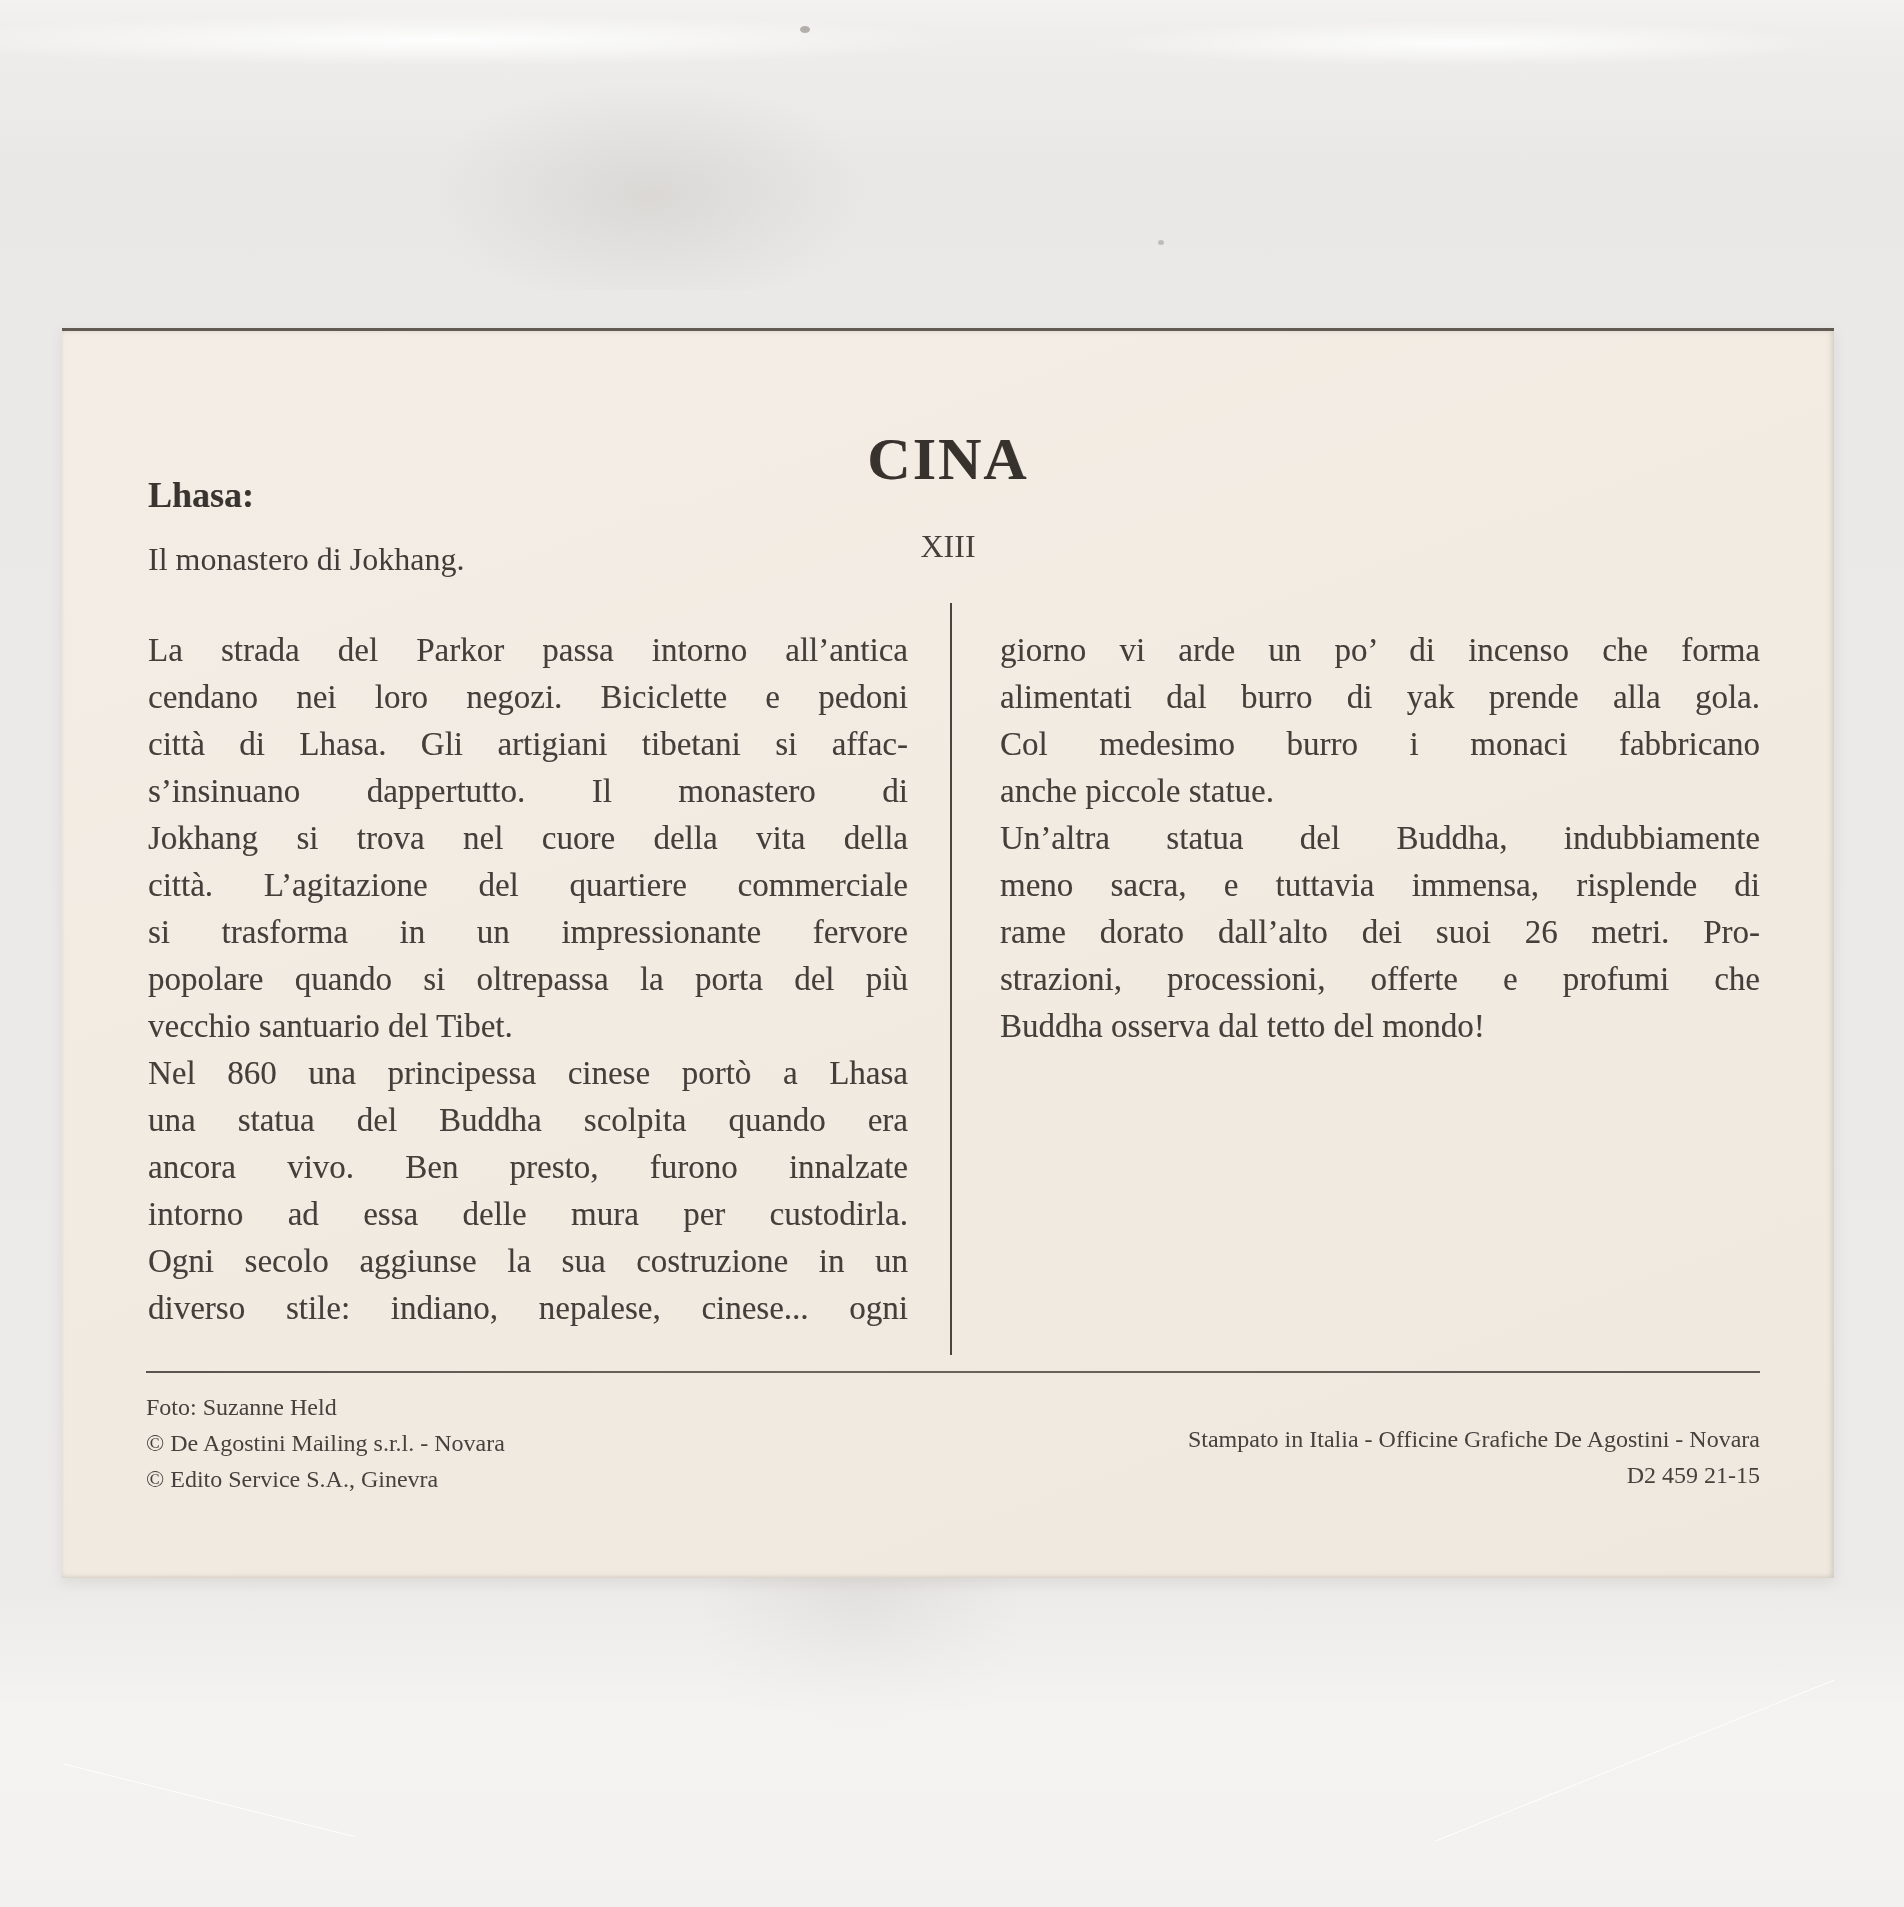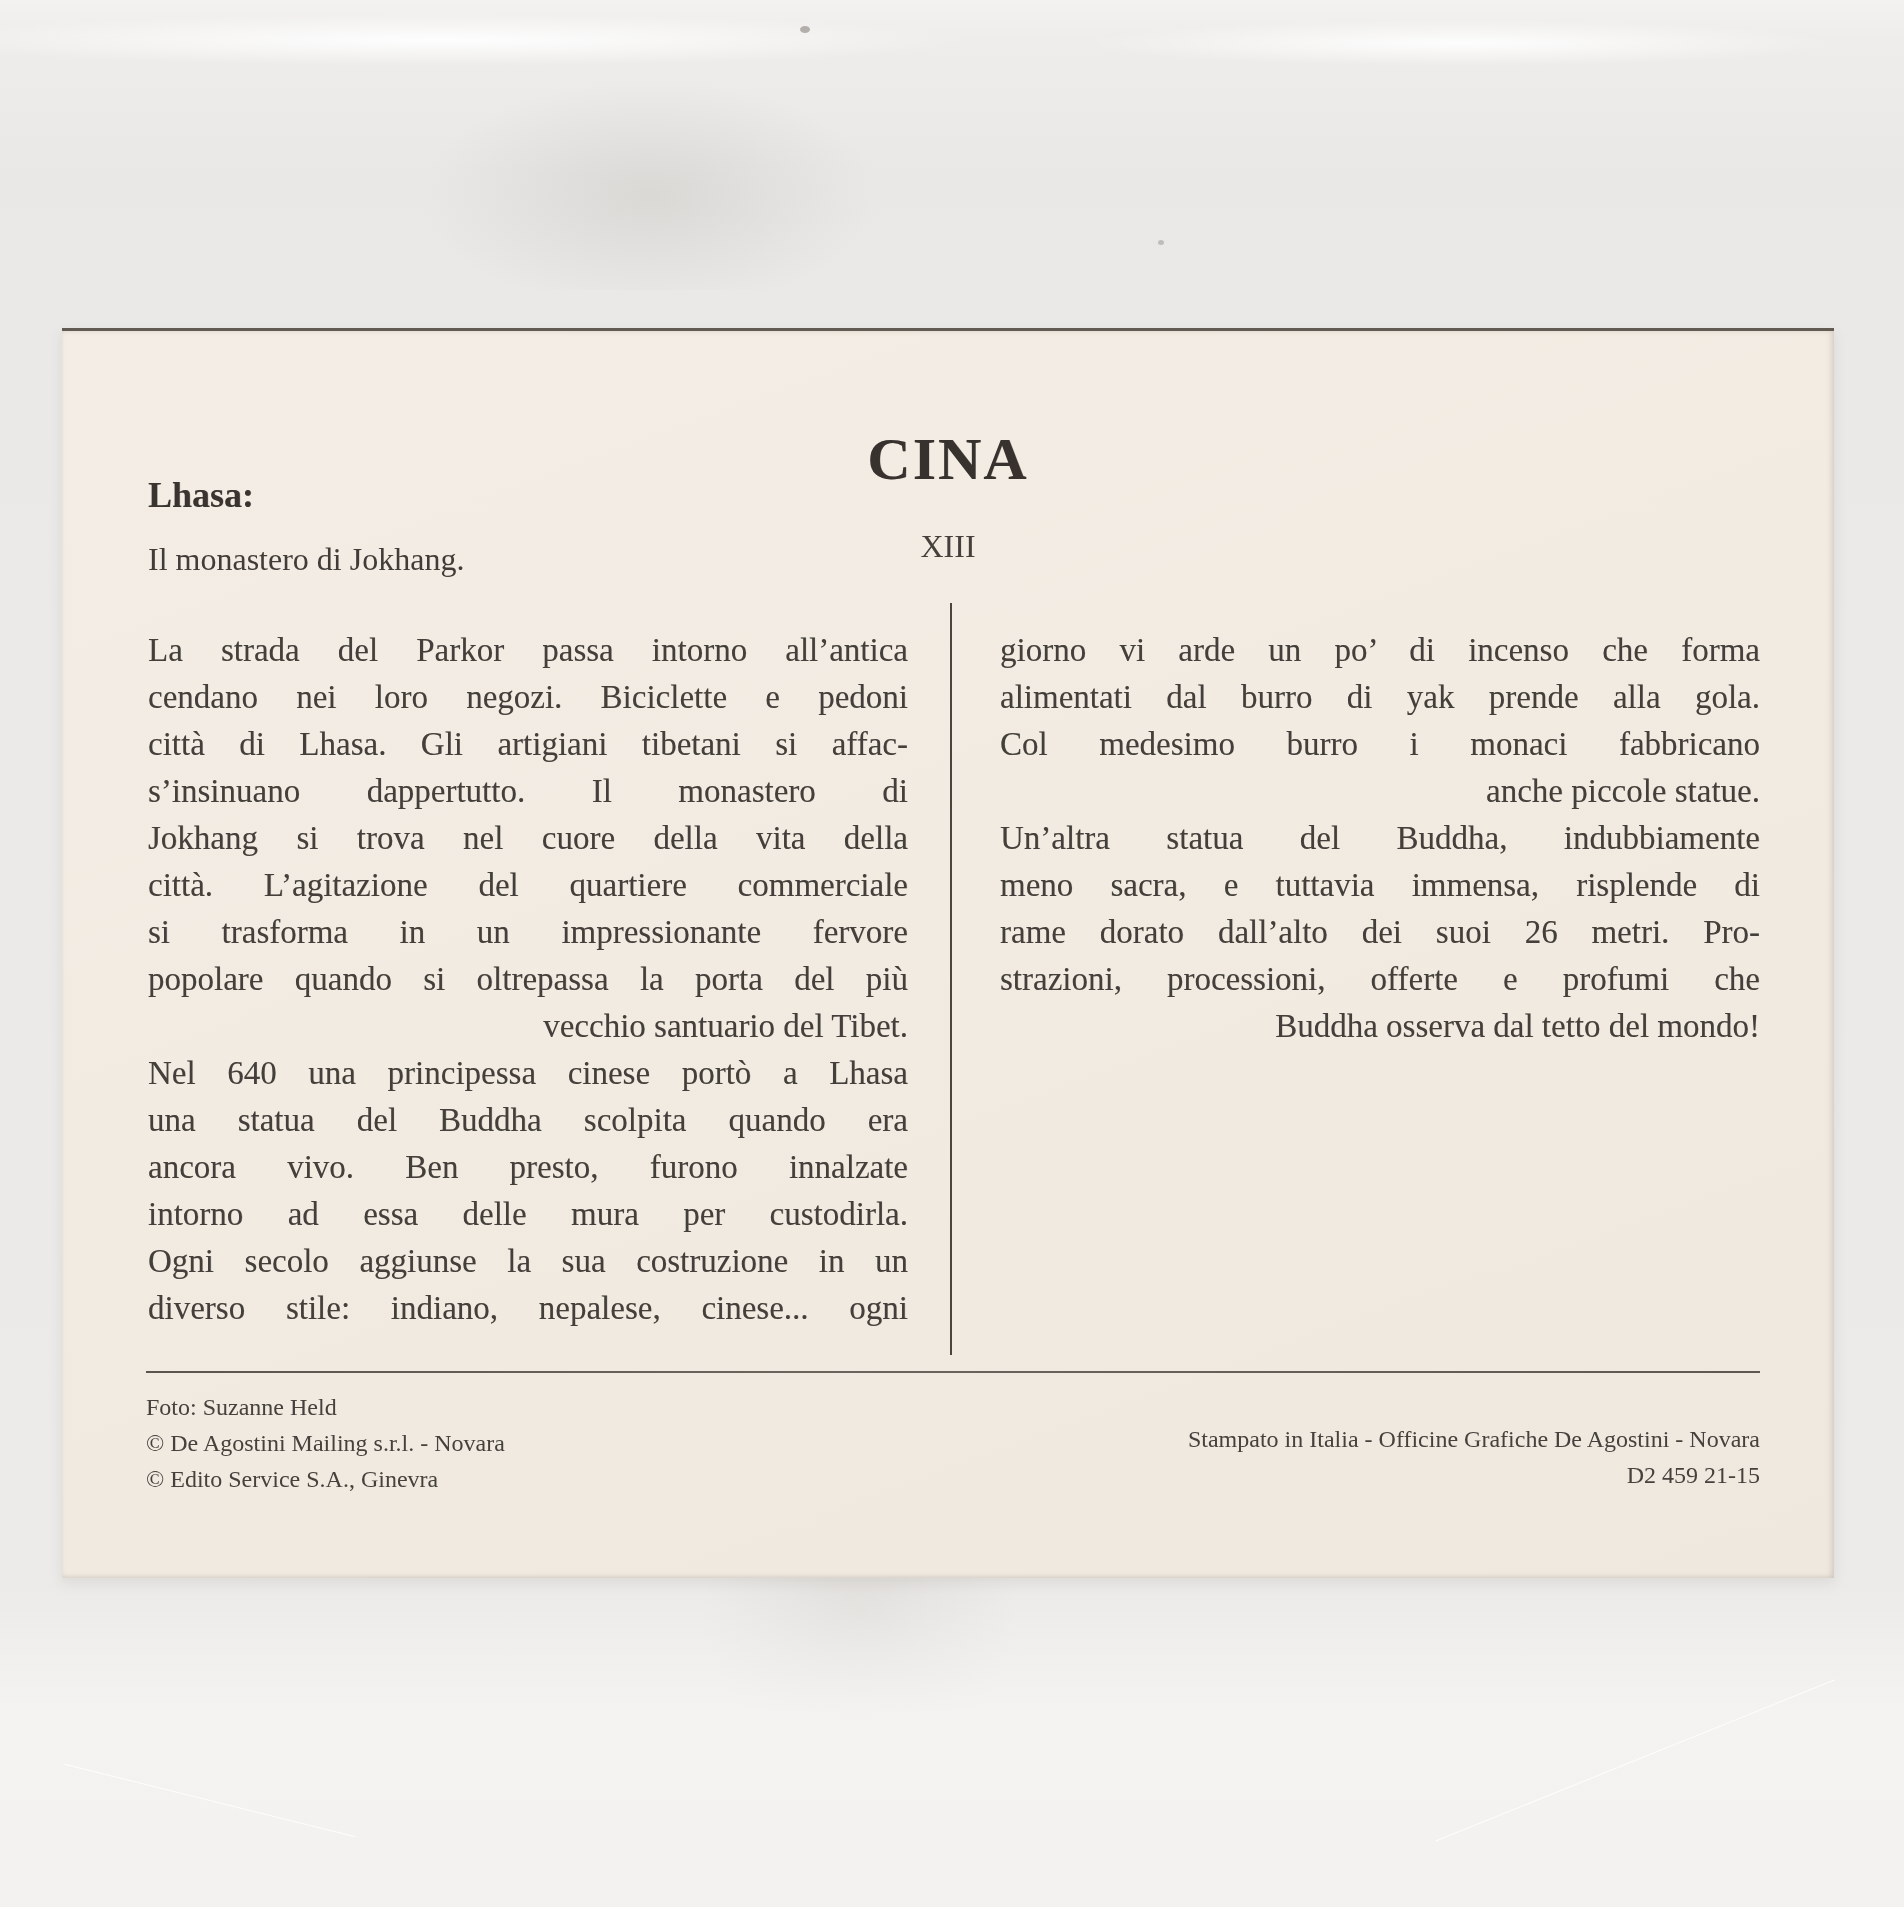--- a/index.html
+++ b/index.html
@@ -96,21 +96,21 @@
   .col {
     top: 296px; width: 760px;
     font-size: 33px; line-height: 47px;
     color: #443f3a;
     text-shadow: 0.3px 0.3px 0.5px rgba(64,58,52,0.30);
   }
   .col-left  { left: 86px; }
   .col-right { left: 938px; }
   .col .tline { position: relative; width: 100%; }
   .col .j { text-align: justify; text-align-last: justify; }
-  .col .p { text-align: right; }
+  .col .p { text-align: left; }
 
   .column-divider {
     left: 888px; top: 272px;
     width: 2px; height: 752px;
     background: #4b4540;
   }
 
   .footer-rule {
     left: 84px; top: 1040px;
     width: 1614px; height: 2px;
@@ -157,21 +157,21 @@
     <div class="col col-left">
       <div class="tline j">La strada del Parkor passa intorno all’antica</div>
       <div class="tline j">cendano nei loro negozi. Biciclette e pedoni</div>
       <div class="tline j">città di Lhasa. Gli artigiani tibetani si affac-</div>
       <div class="tline j">s’insinuano dappertutto. Il monastero di</div>
       <div class="tline j">Jokhang si trova nel cuore della vita della</div>
       <div class="tline j">città. L’agitazione del quartiere commerciale</div>
       <div class="tline j">si trasforma in un impressionante fervore</div>
       <div class="tline j">popolare quando si oltrepassa la porta del più</div>
       <div class="tline p">vecchio santuario del Tibet.</div>
-      <div class="tline j">Nel 640 una principessa cinese portò a Lhasa</div>
+      <div class="tline j">Nel 860 una principessa cinese portò a Lhasa</div>
       <div class="tline j">una statua del Buddha scolpita quando era</div>
       <div class="tline j">ancora vivo. Ben presto, furono innalzate</div>
       <div class="tline j">intorno ad essa delle mura per custodirla.</div>
       <div class="tline j">Ogni secolo aggiunse la sua costruzione in un</div>
       <div class="tline j">diverso stile: indiano, nepalese, cinese... ogni</div>
     </div>
 
     <div class="column-divider"></div>
 
     <div class="col col-right">

